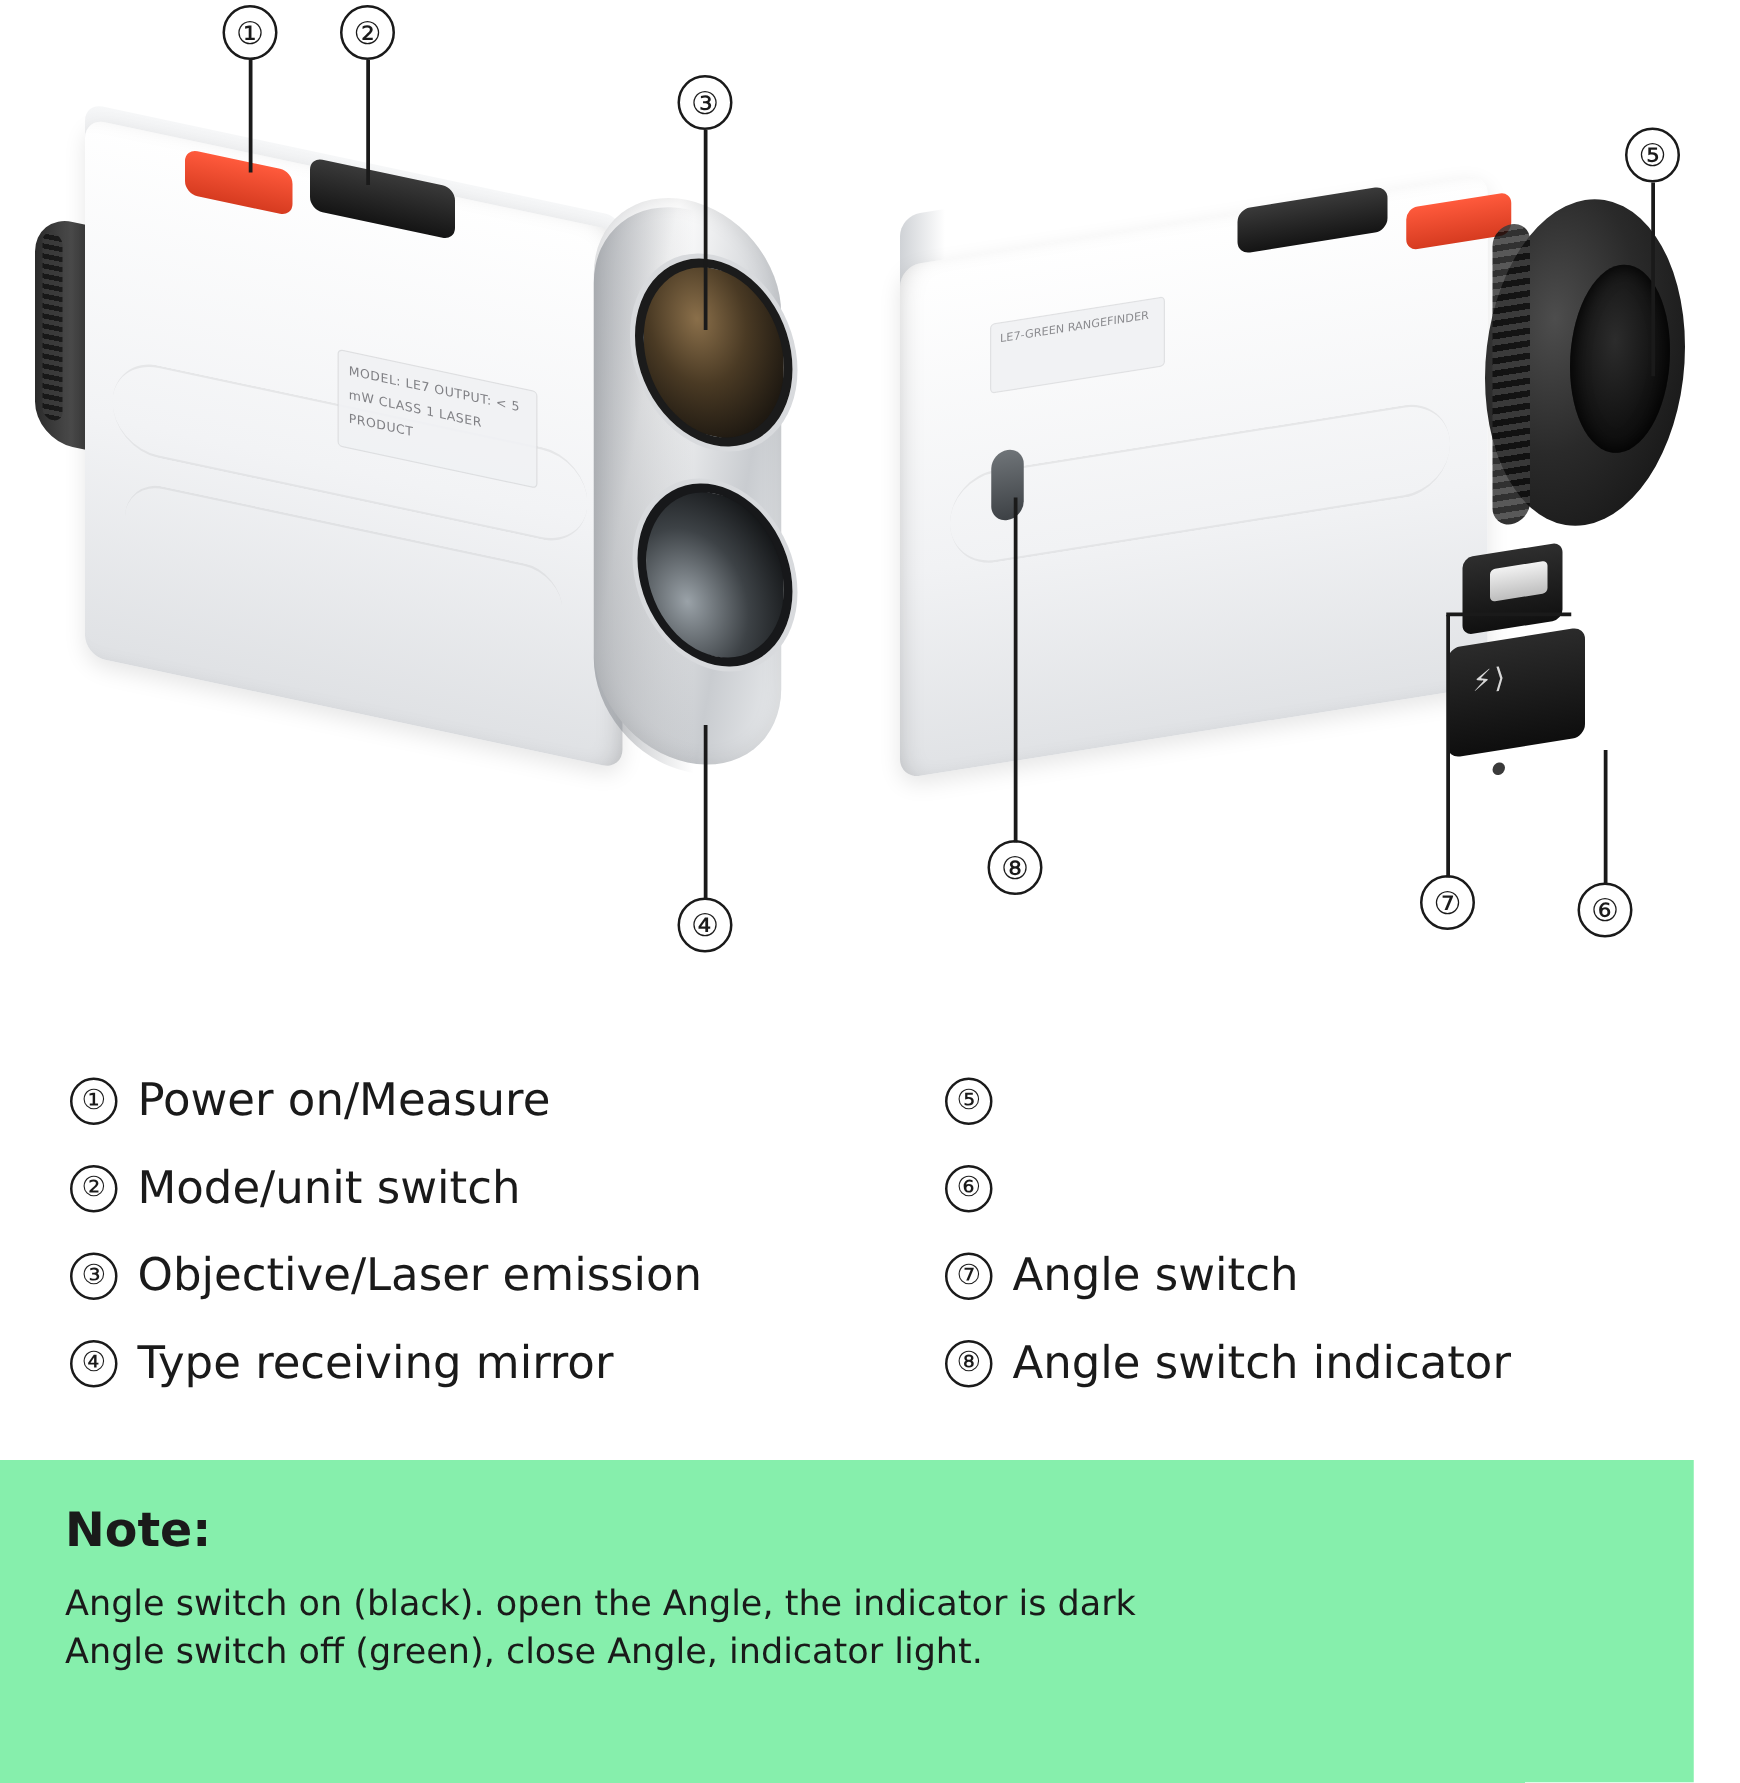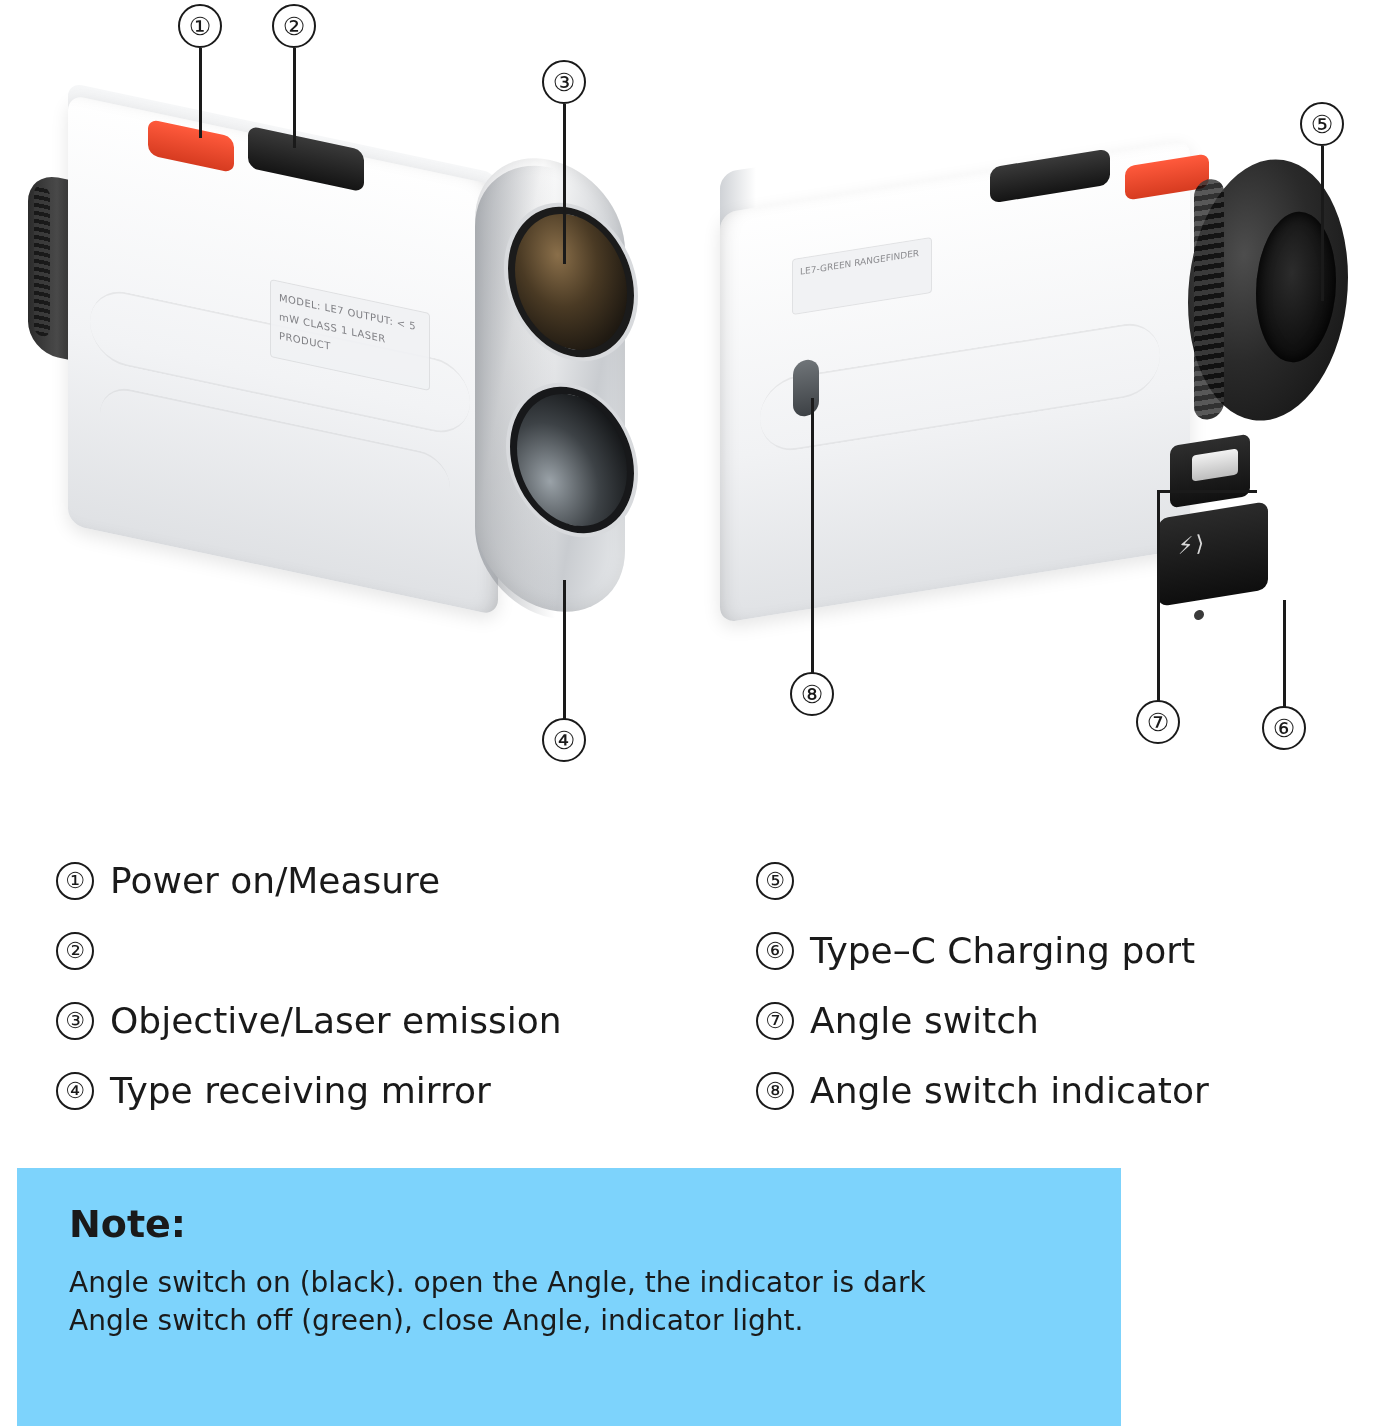--- a/index.html
+++ b/index.html
@@ -387,26 +387,25 @@
     justify-content: center;
     font-size: 22px;
     box-sizing: border-box;
   }
 
   
   .note-wrap {
     position: absolute;
     left: 0;
     top: 1168px;
-    width: 1104px;
+    width: 1355px;
     height: 258px;
-    background: #7dd3fc;
+    background: #86efac;
     box-sizing: border-box;
     padding: 34px 52px 0 52px;
-    margin-left: 17px;
   }
   .note-title {
     font-size: 38px;
     font-weight: bold;
     margin-bottom: 18px;
   }
   .note-line {
     font-size: 28px;
     line-height: 1.35;
     color: #1a1a1a;
@@ -482,37 +481,37 @@
   </div>
 
   <div class="legend">
     <div class="legend-col left">
       <div class="legend-item">
         <span class="legend-num">①</span>
         <span>Power on/Measure</span>
       </div>
       <div class="legend-item">
         <span class="legend-num">②</span>
+        <span>Mode/unit switch</span>
       </div>
       <div class="legend-item">
         <span class="legend-num">③</span>
         <span>Objective/Laser emission</span>
       </div>
       <div class="legend-item">
         <span class="legend-num">④</span>
         <span>Type receiving mirror</span>
       </div>
     </div>
     <div class="legend-col right">
       <div class="legend-item">
         <span class="legend-num">⑤</span>
       </div>
       <div class="legend-item">
         <span class="legend-num">⑥</span>
-        <span>Type–C Charging port</span>
       </div>
       <div class="legend-item">
         <span class="legend-num">⑦</span>
         <span>Angle switch</span>
       </div>
       <div class="legend-item">
         <span class="legend-num">⑧</span>
         <span>Angle switch indicator</span>
       </div>
     </div>

